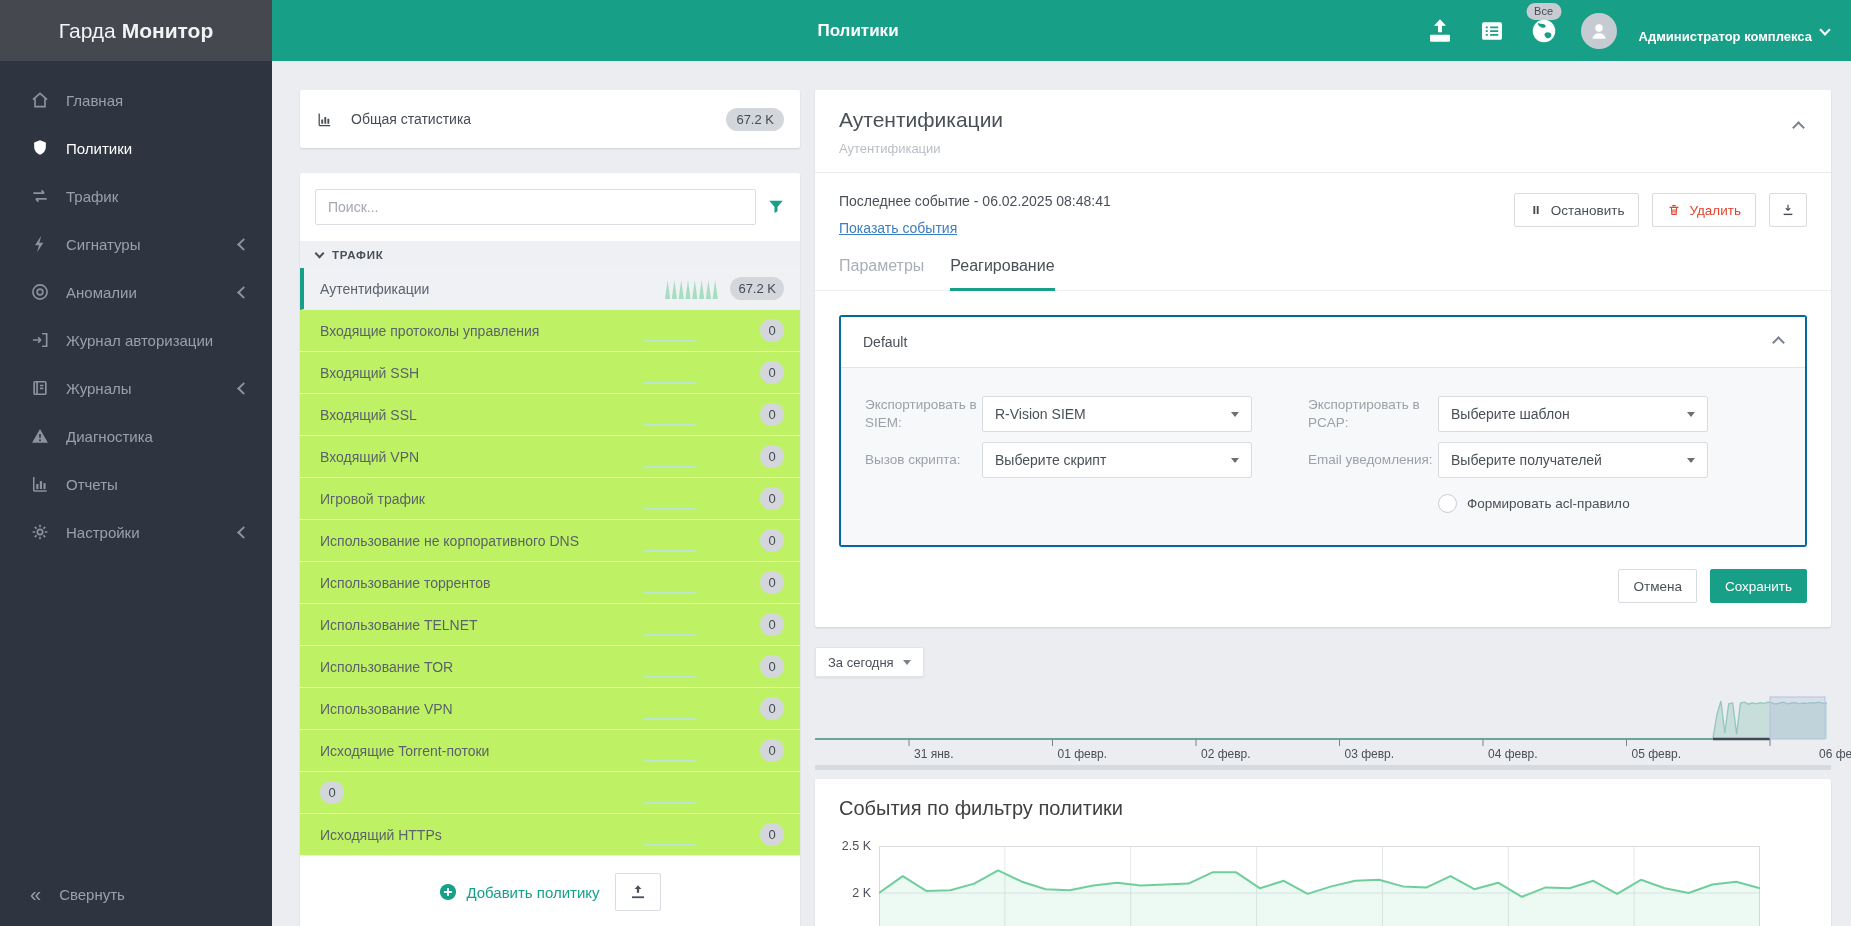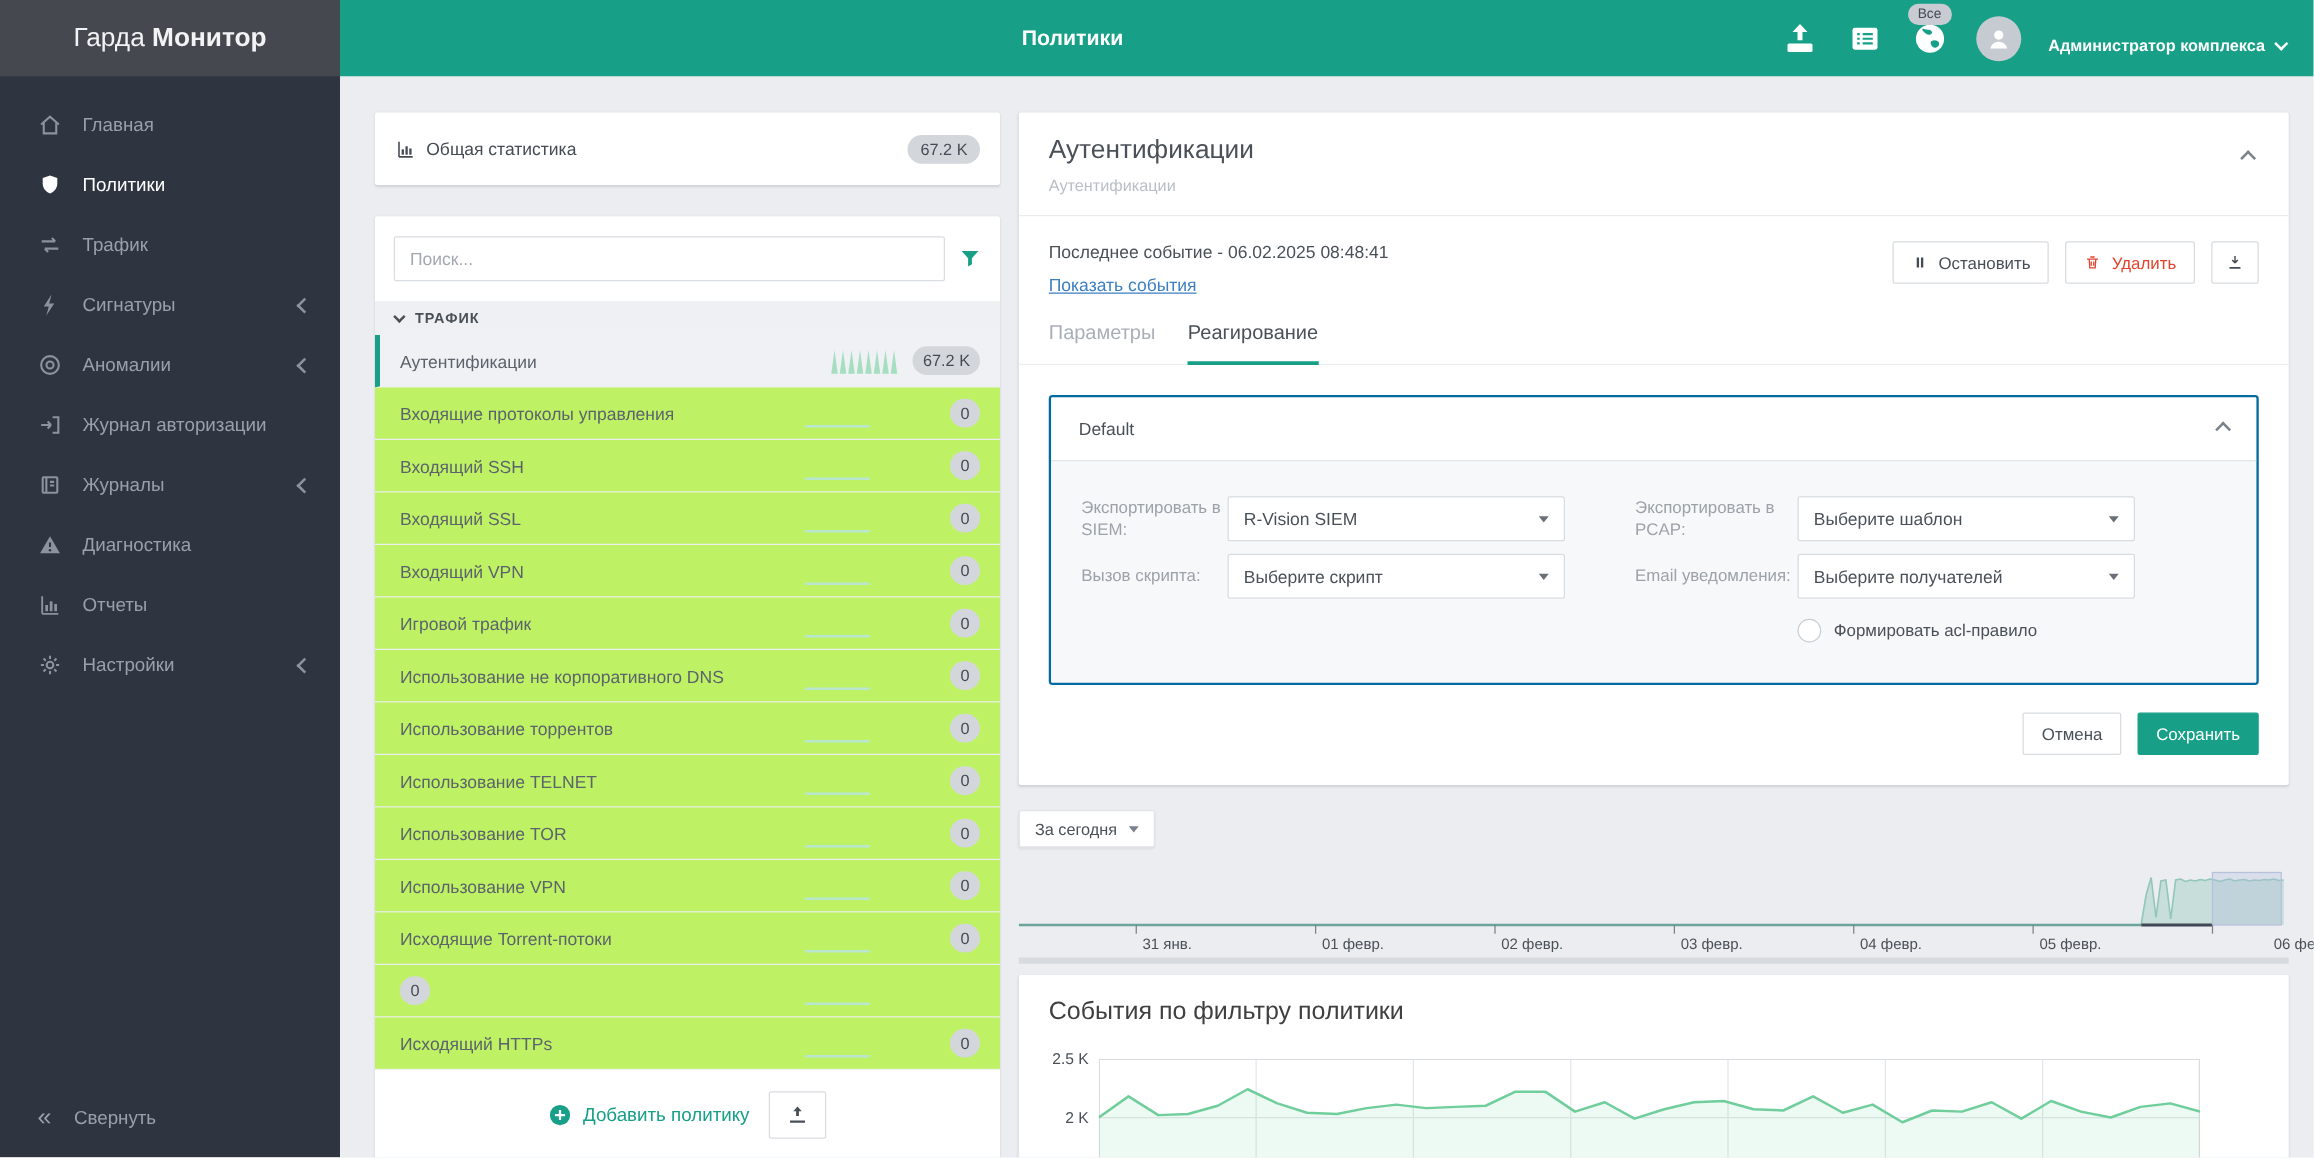--- a/index.html
+++ b/index.html
@@ -32,30 +32,30 @@
   .hdr-title{position:absolute;left:586px;top:0;transform:translateX(-50%);line-height:61px;
              color:#fff;font-size:17px;font-weight:bold;}
   .hdr-right{position:absolute;right:22px;top:0;height:61px;display:flex;align-items:center;gap:22px;color:#fff;}
   .hdr-ic{width:30px;height:30px;color:#fff;cursor:pointer;}
   .hdr-ic svg{width:30px;height:30px;}
   .globe-wrap{position:relative;}
   .vse{position:absolute;top:-13px;left:50%;transform:translateX(-50%);background:#C8CCD2;color:#454B54;
        font-size:11px;border-radius:9px;padding:2px 8px;line-height:1.2;}
   .avatar{width:36px;height:36px;border-radius:50%;background:#C6CBD1;display:flex;align-items:center;justify-content:center;cursor:pointer;}
   .avatar svg{width:24px;height:24px;}
-  .user{display:flex;align-items:center;gap:9px;cursor:pointer;margin-top:12px;}
+  .user{display:flex;gap:9px;cursor:pointer;margin-top:12px;}
   .user-name{font-size:13px;font-weight:bold;color:#fff;}
   .user .chev{border-color:#fff;width:6px;height:6px;margin-top:-3px;}
 
   
   .card{background:#fff;border-radius:2px;box-shadow:0 1px 2px rgba(40,45,60,.14);}
 
   
   .col-mid{position:absolute;left:300px;top:90px;width:500px;}
-  .stats-card{height:50px;display:flex;align-items:center;padding:4px 16px;gap:8px;cursor:pointer;}
+  .stats-card{height:50px;display:flex;align-items:center;padding:4px 16px;gap:18px;cursor:pointer;}
   .stats-card .s-ic{color:#454B54;}
   .stats-label{font-size:14px;color:#454B54;flex:1;}
   .pill{background:#D3D7DC;color:#454B54;border-radius:12px;height:23px;line-height:23px;
         padding:0 10px;font-size:13px;white-space:nowrap;}
   .list-card{margin-top:25px;padding-top:16px;}
   .search-row{display:flex;align-items:center;padding:0 15px;gap:11px;}
   .search{flex:1;height:34px;border:1px solid #DADDE1;border-radius:2px;padding:0 12px;font-size:14px;
           color:#4A5058;outline:none;font-family:inherit;background:#fff;}
   .search::placeholder{color:#A2A8B0;}
   .filter-ic{color:var(--accent,#17A087);cursor:pointer;width:18px;height:18px;}

